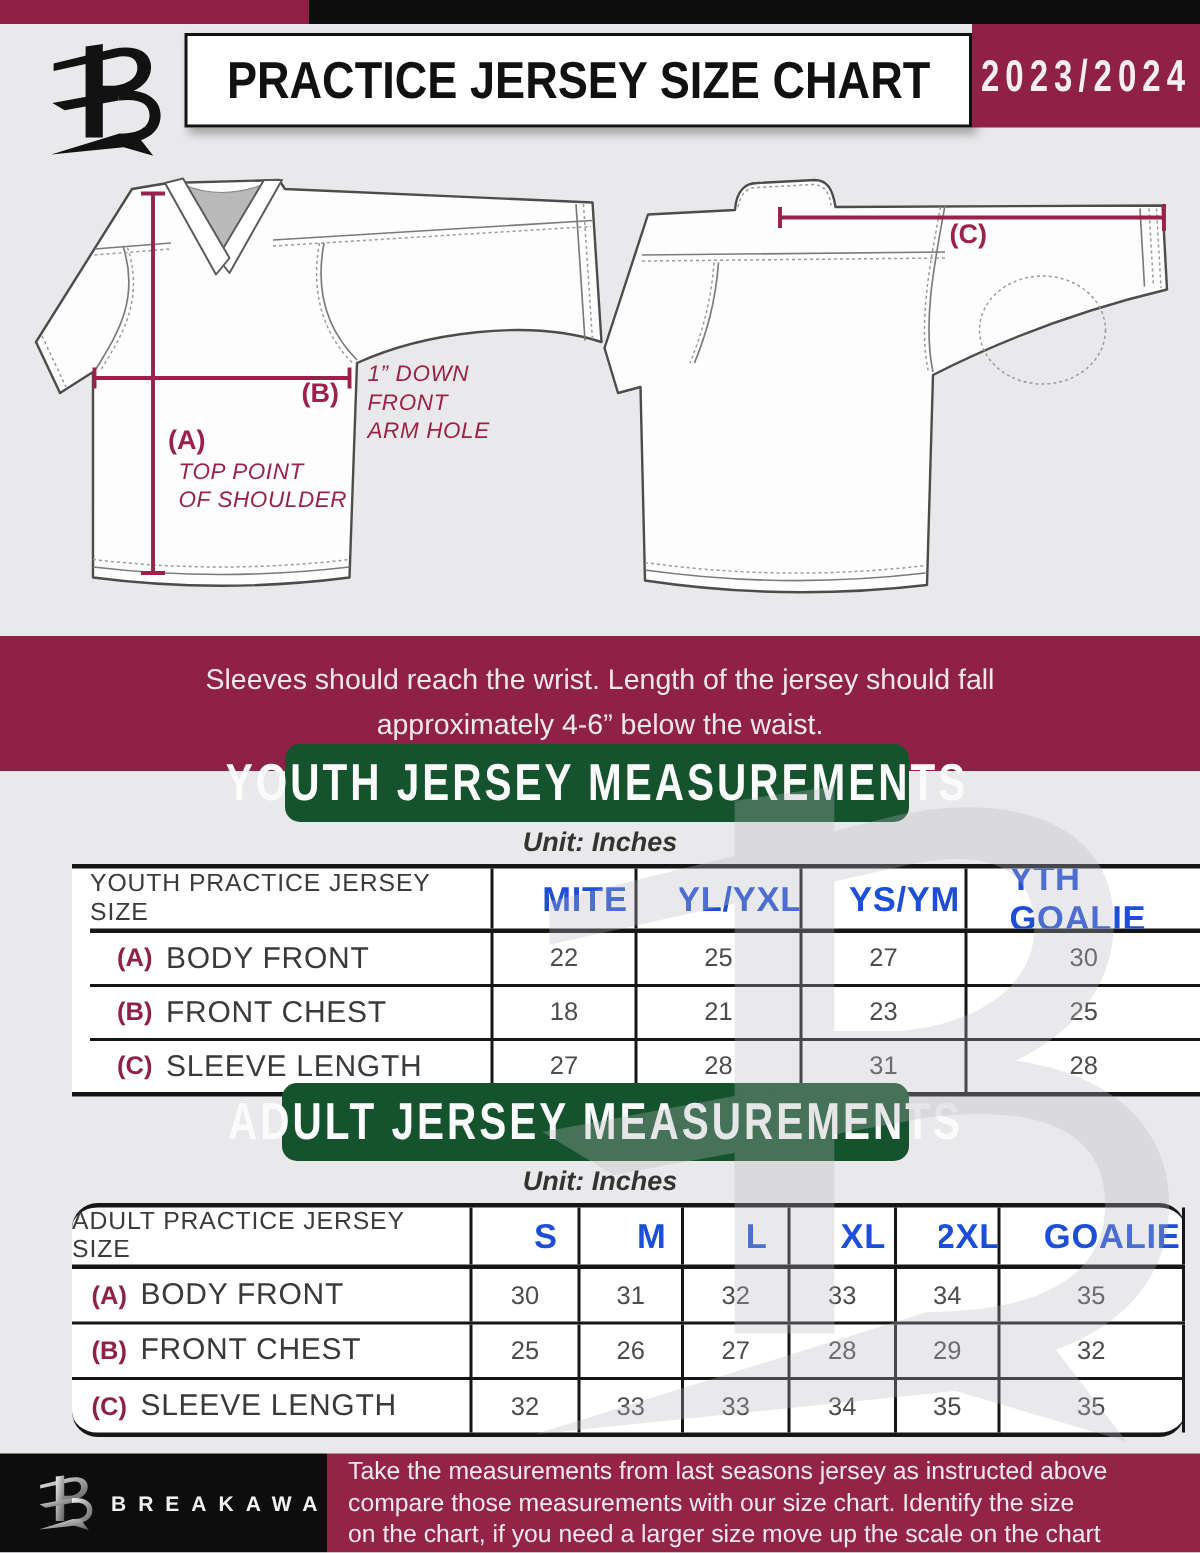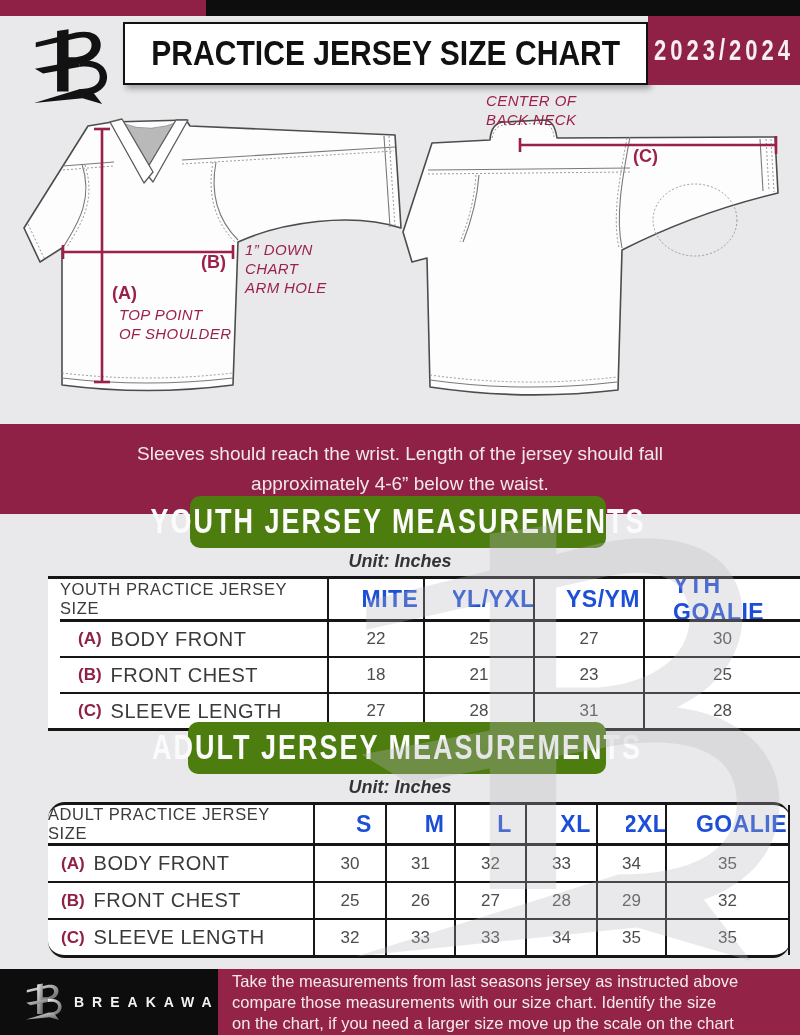--- a/index.html
+++ b/index.html
@@ -37,21 +37,21 @@
   .anno.key{font-size:18px;font-weight:bold;}
   .anno.note{font-style:italic;font-size:15px;line-height:19px;letter-spacing:.4px;}
   
   .fit-banner{
     position:absolute;left:0;top:424px;width:800px;height:90px;background:#8e2145;
     display:flex;flex-direction:column;align-items:center;justify-content:center;
     color:#f2e7eb;font-size:19px;line-height:30px;text-align:center;
   }
   
   .pill{
-    position:absolute;height:52px;background:#4d7c0f;border-radius:10px;
+    position:absolute;height:52px;background:#14532d;border-radius:10px;
     display:flex;align-items:center;justify-content:center;
   }
   .pill span{
     color:#fbfbfb;font-size:27px;font-weight:bold;letter-spacing:2px;
     display:inline-block;transform:scaleY(1.28);white-space:nowrap;
   }
   .pill.youth{left:190px;top:496px;width:416px;}
   .pill.adult{left:188px;top:722px;width:418px;}
   .unit{
     position:absolute;left:0;width:800px;text-align:center;
@@ -192,26 +192,22 @@
   </svg>
 
   <div class="anno key" style="left:112px;top:283px;">(A)</div>
   <div class="anno note" style="left:119px;top:305px;">
     <div>TOP POINT</div>
     <div>OF SHOULDER</div>
   </div>
   <div class="anno key" style="left:201px;top:252px;">(B)</div>
   <div class="anno note" style="left:245px;top:240px;">
     <div>1” DOWN</div>
-    <div>CHART</div>
+    <div>FRONT</div>
     <div>ARM HOLE</div>
-  </div>
-  <div class="anno note" style="left:486px;top:91px;">
-    <div>CENTER OF</div>
-    <div>BACK NECK</div>
   </div>
   <div class="anno key" style="left:633px;top:146px;">(C)</div>
 
   <div class="fit-banner">
     <div>Sleeves should reach the wrist. Length of the jersey should fall</div>
     <div>approximately 4-6” below the waist.</div>
   </div>
 
   <div class="pill youth">
     <span>YOUTH JERSEY MEASUREMENTS</span>

